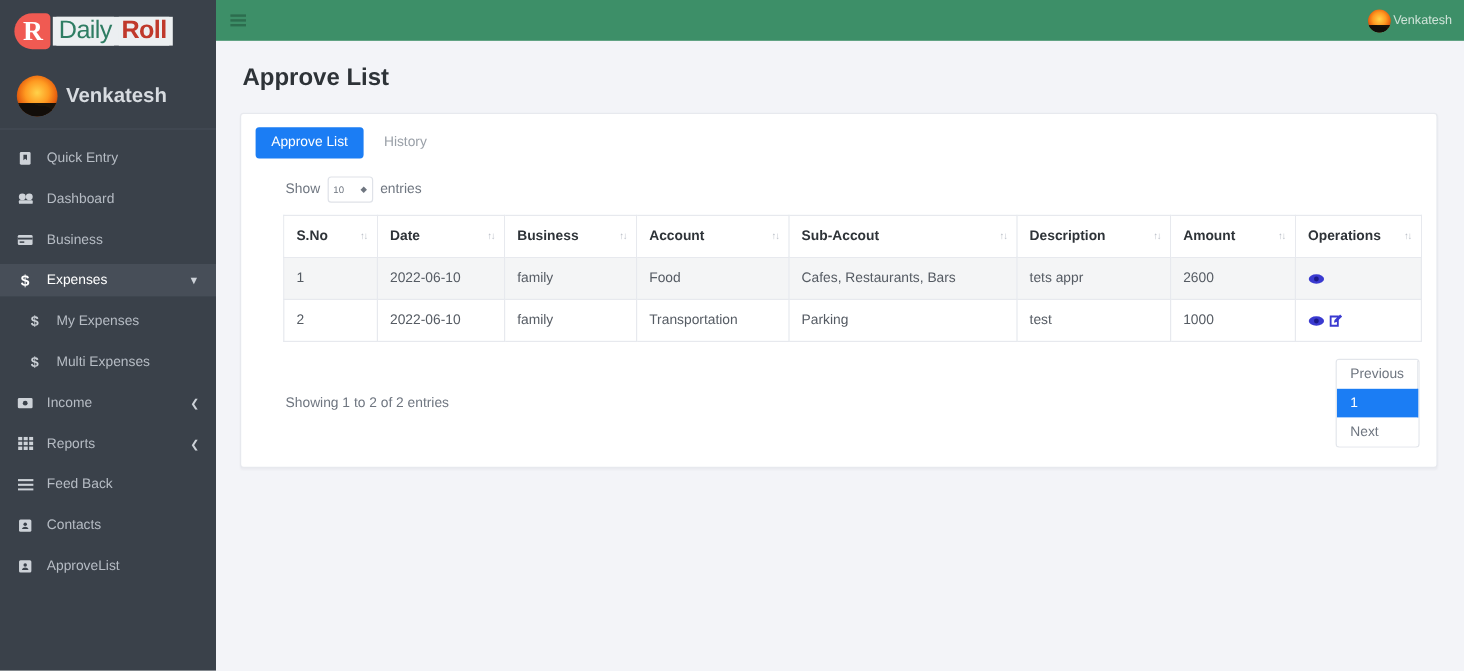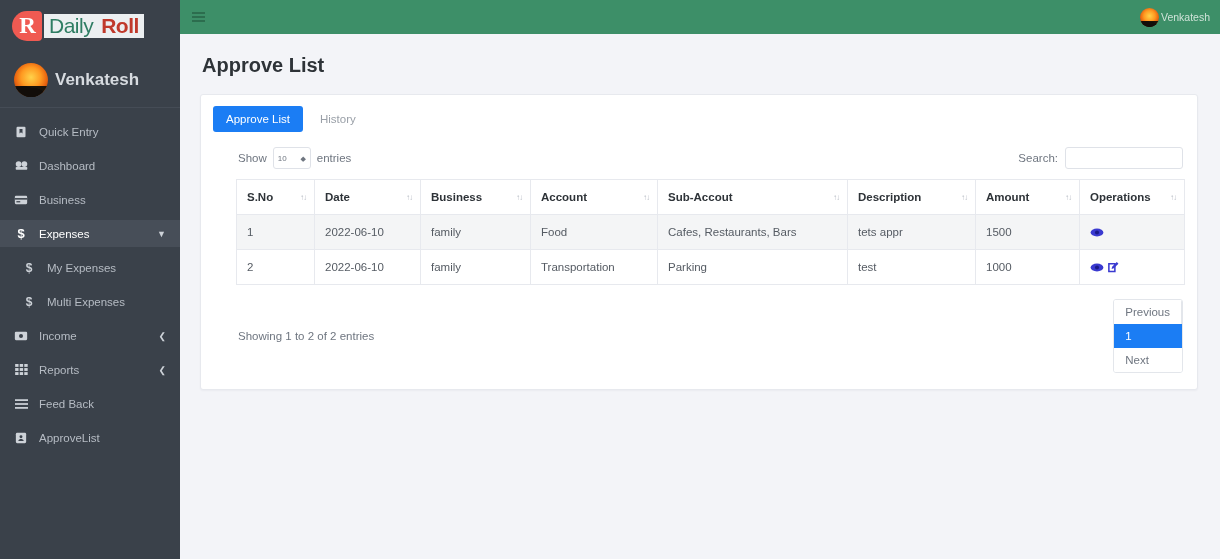--- a/index.html
+++ b/index.html
@@ -256,20 +256,30 @@
                 <rect x="0" y="0" width="15" height="2"></rect>
                 <rect x="0" y="4.5" width="15" height="2"></rect>
                 <rect x="0" y="9" width="15" height="2"></rect>
               </g>
             </svg>
         </span>
         <span class="nav-label">Feed Back</span>
       </div>
 
 
+      <div class="nav-item">
+        <span class="nav-ico">
+          <svg width="12" height="12" viewBox="0 0 14 14">
+              <rect x="1" y="1" width="12" height="12" rx="1.5" fill="#cdd2d8"></rect>
+              <circle cx="7" cy="5.6" r="1.7" fill="#3a414a"></circle>
+              <path d="M3.8 10.4c.5-1.6 1.8-2.3 3.2-2.3s2.7.7 3.2 2.3z" fill="#3a414a"></path>
+            </svg>
+        </span>
+        <span class="nav-label">Contacts</span>
+      </div>
 
       <div class="nav-item">
         <span class="nav-ico">
           <svg width="12" height="12" viewBox="0 0 14 14">
               <rect x="1" y="1" width="12" height="12" rx="1.5" fill="#cdd2d8"></rect>
               <circle cx="7" cy="5.6" r="1.7" fill="#3a414a"></circle>
               <path d="M3.8 10.4c.5-1.6 1.8-2.3 3.2-2.3s2.7.7 3.2 2.3z" fill="#3a414a"></path>
             </svg>
         </span>
         <span class="nav-label">ApproveList</span>
@@ -303,24 +313,20 @@
       <div class="table-wrap">
 
         <div class="table-controls">
           <div class="show-entries">
             <span>Show</span>
             <div class="len-select">
               <span>10</span>
               <span class="arrows">◆</span>
             </div>
             <span>entries</span>
-          </div>
-          <div class="search-wrap">
-            <span>Search:</span>
-            <input class="search-input" type="text" placeholder="" style="">
           </div>
         </div>
 
         <table>
           <thead>
             <tr>
               <th style="width:78px">
                 <span>S.No</span>
                 <span class="sort">↑↓</span>
               </th>
@@ -355,21 +361,21 @@
             </tr>
           </thead>
           <tbody>
             <tr class="odd">
               <td>1</td>
               <td>2022-06-10</td>
               <td>family</td>
               <td>Food</td>
               <td>Cafes, Restaurants, Bars</td>
               <td>tets appr</td>
-              <td>1500</td>
+              <td>2600</td>
               <td>
                 <span class="ops">
                   <span class="op-ico">
                     <svg width="14" height="11" viewBox="0 0 18 12">
                         <ellipse cx="9" cy="6" rx="8.2" ry="5" fill="#3a3ad0"></ellipse>
                         <circle cx="9" cy="6" r="2.6" fill="#1a1a8a"></circle>
                       </svg>
                   </span>
                 </span>
               </td>

